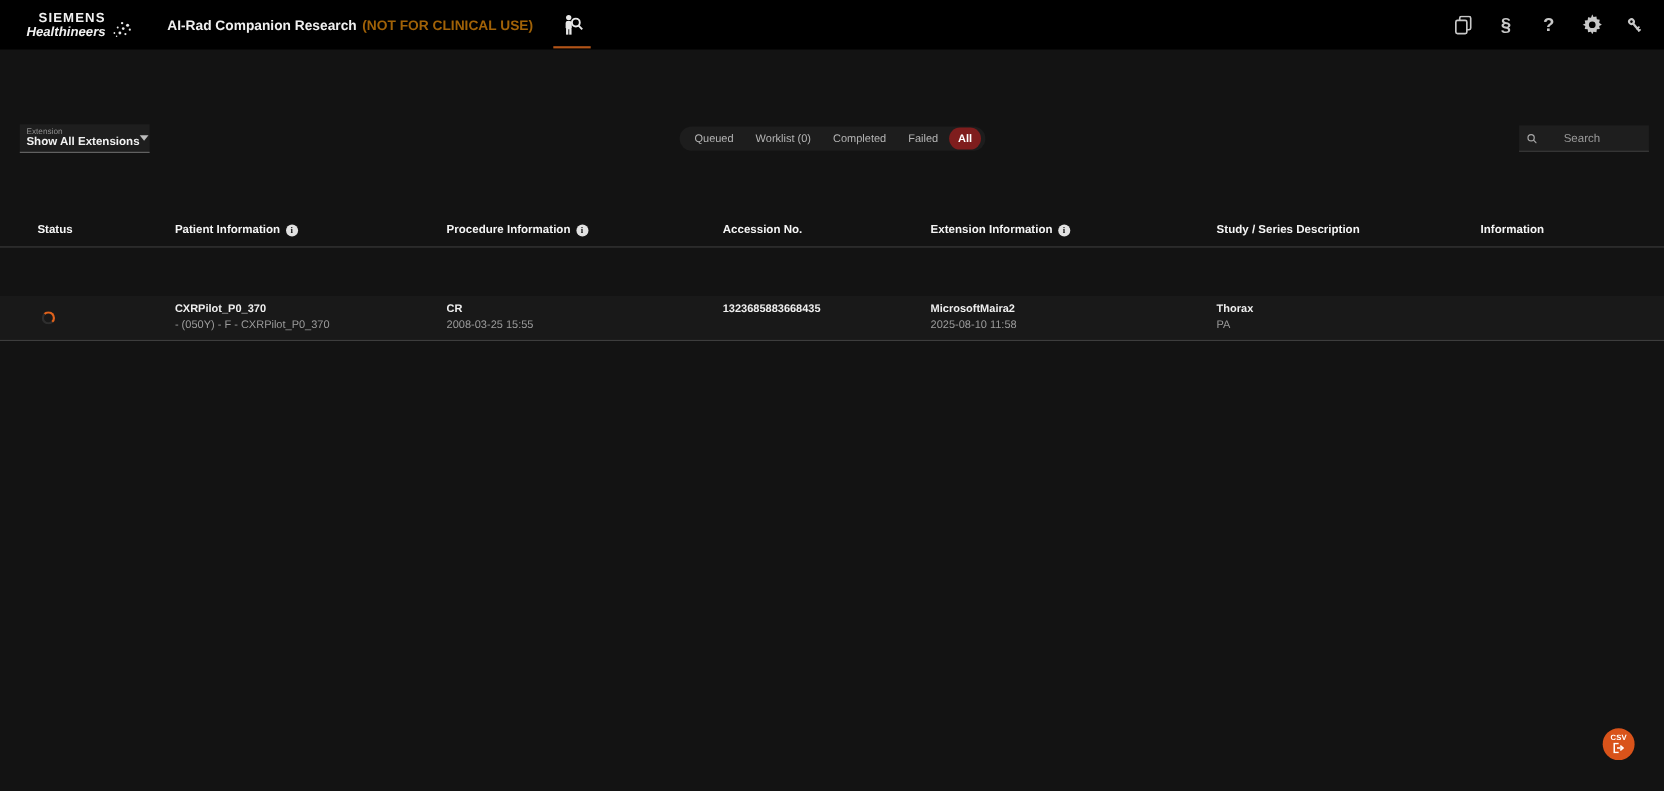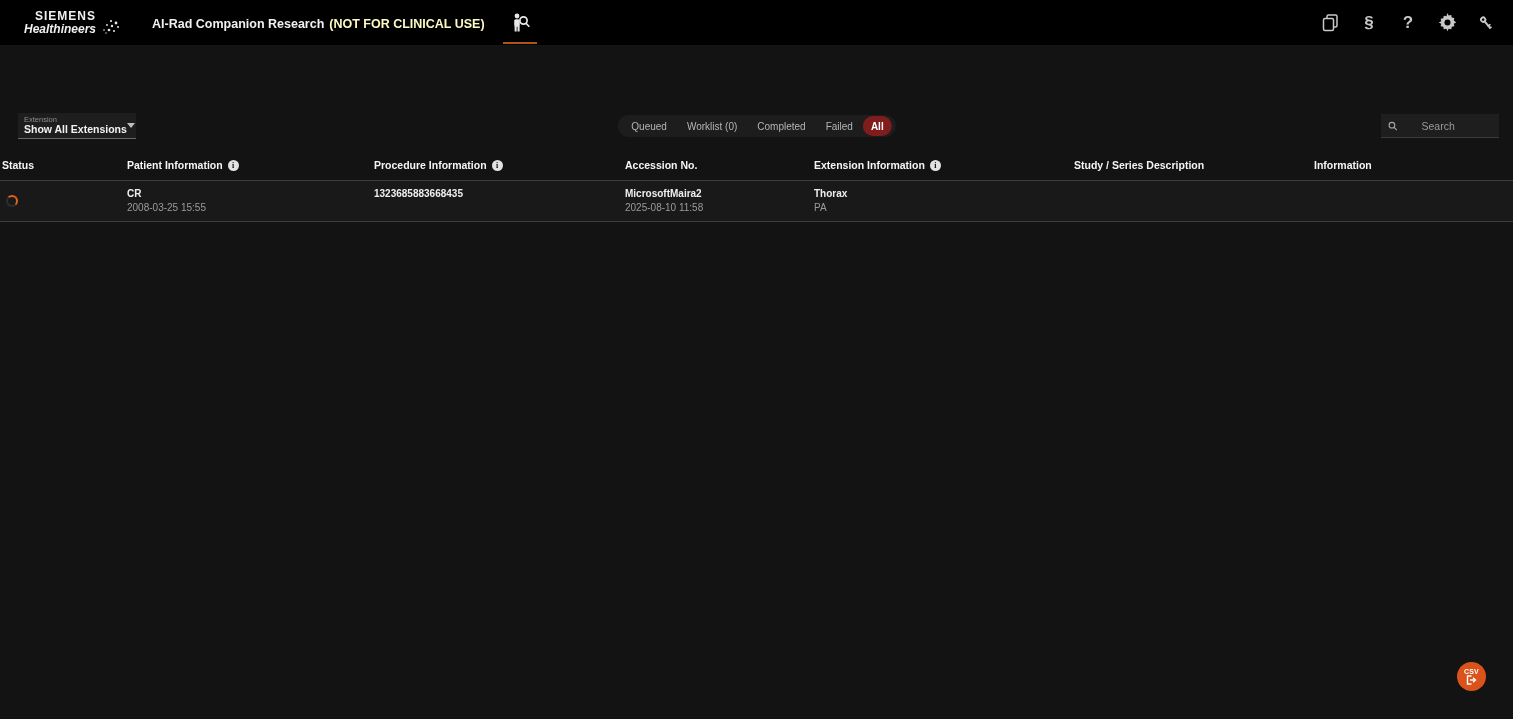--- a/index.html
+++ b/index.html
@@ -15,21 +15,21 @@
     height: 45px; background: #000;
     display: flex; align-items: center;
     padding-left: 24px; position: relative;
   }
   .logo { display: flex; align-items: center; gap: 4px; margin-right: 32px; }
   .logo-text { text-align: right; line-height: 1.05; }
   .logo-text .l1 { font-size: 12px; font-weight: bold; letter-spacing: 1px; display:block; }
   .logo-text .l2 { font-size: 12px; font-weight: bold; display:block;font-style:italic; }
   .logo-dots { margin-left: 2px; margin-top: 8px; }
   .app-title { font-size: 12.5px; font-weight: bold; }
-  .app-warning { font-size: 12.5px; font-weight: bold; color: #fef9c3; margin-left: 5px; }
+  .app-warning { font-size: 12.5px; font-weight: bold; color: #a16207; margin-left: 5px; }
   .nav-item {
     margin-left: 16px; height: 45px; width: 38px;
     display: flex; align-items: center; justify-content: center;
     position: relative; cursor: pointer;
   }
   .nav-item .active-underline {
     position: absolute; bottom: 1px; left: 2px; right: 2px;
     height: 2px; background: #b25418;
   }
   .topbar-spacer { flex: 1; }
@@ -76,21 +76,22 @@
     background: transparent; border: none; outline: none;
     color: #d5d5d5; font-size: 10.5px; width: 100%;
     font-family: "Liberation Sans", sans-serif;
   }
   .search-box input::placeholder { color: #9b9b9b; }
   
   .table { width: 100%; }
   .thead, .trow {
     display: grid;
     grid-template-columns: 125px 247px 251px 189px 260px 240px 1fr;
-    padding-left: 2px;
+    padding-left: 34px;
+    margin-top: 44px;
   }
   .thead { border-bottom: 1px solid #3d3d3d; padding-bottom: 9px; }
   .th {
     font-size: 10.5px; font-weight: bold; color: #f5f5f5;
     display: flex; align-items: center; gap: 5px;
   }
   .info-icon {
     width: 11px; height: 11px; border-radius: 50%;
     background: #e2e2e2; color: #0c0c0c;
     font-size: 8px; font-weight: bold; font-family: "Liberation Serif", serif;
@@ -255,20 +256,24 @@
     <div class="th">
       <span>Information</span>
     </div>
   </div>
 
   <div class="trow">
     <div class="td status-cell">
       <div class="spinner"></div>
     </div>
     <div class="td">
+      <div class="primary">CXRPilot_P0_370</div>
+      <div class="secondary">- (050Y) - F - CXRPilot_P0_370</div>
+    </div>
+    <div class="td">
       <div class="primary">CR</div>
       <div class="secondary">2008-03-25 15:55</div>
     </div>
     <div class="td">
       <div class="primary">1323685883668435</div>
     </div>
     <div class="td">
       <div class="primary">MicrosoftMaira2</div>
       <div class="secondary">2025-08-10 11:58</div>
     </div>

